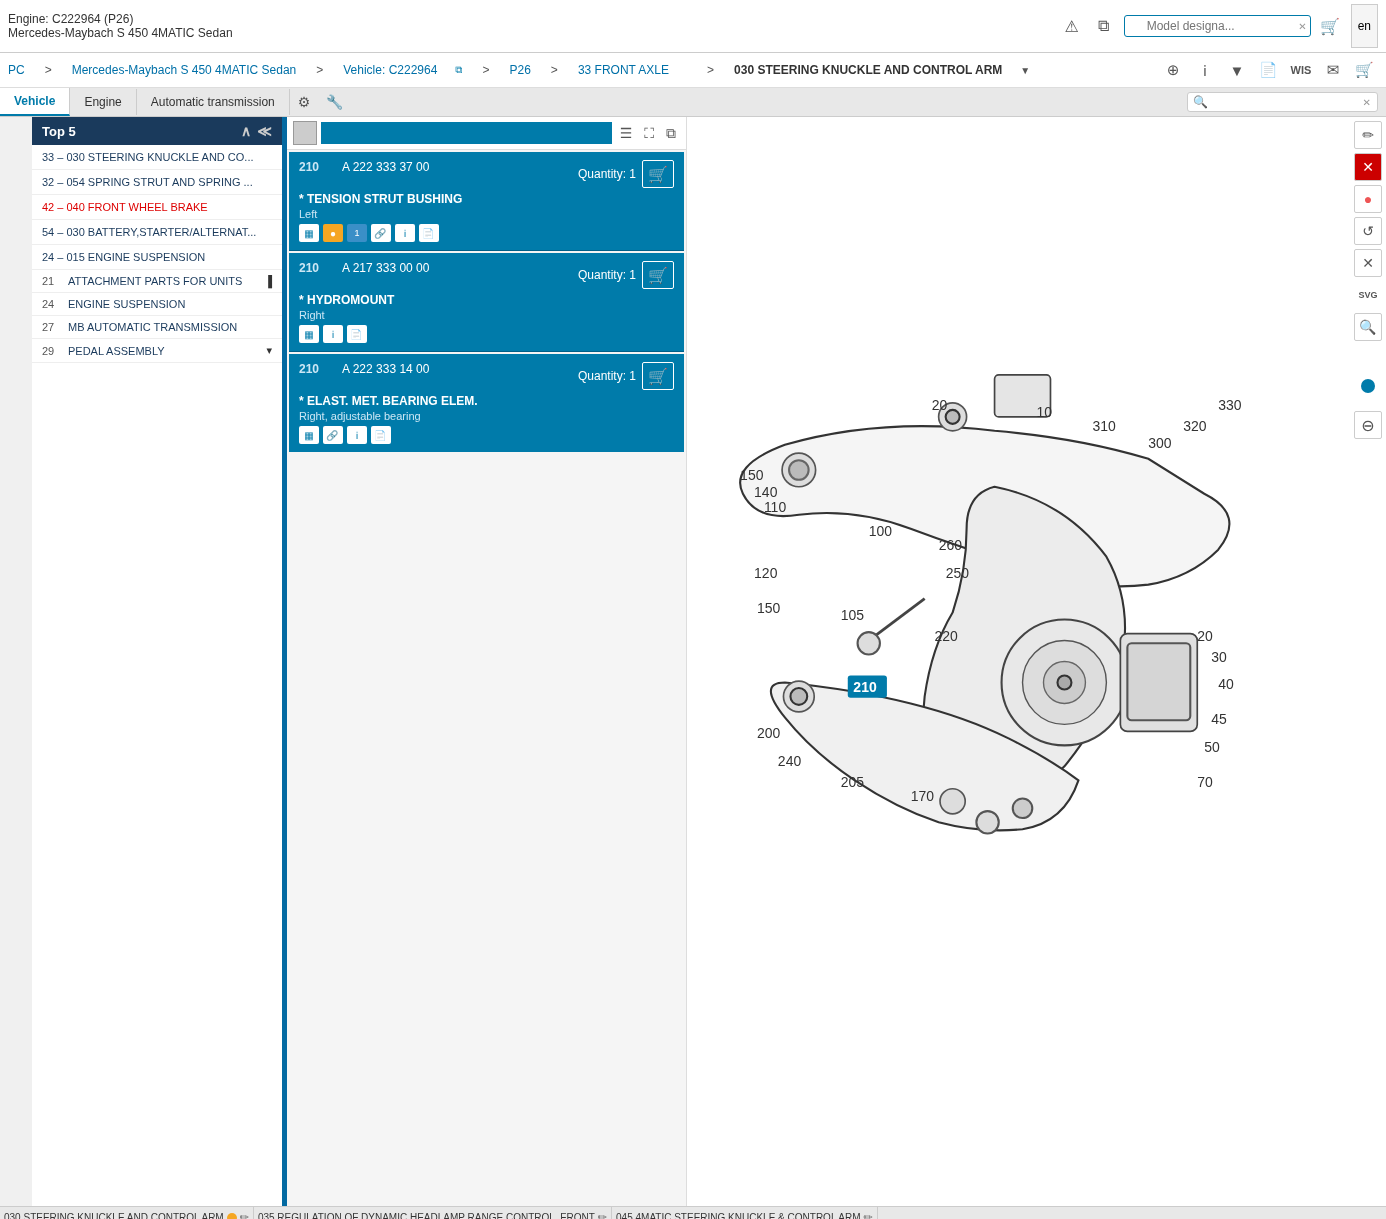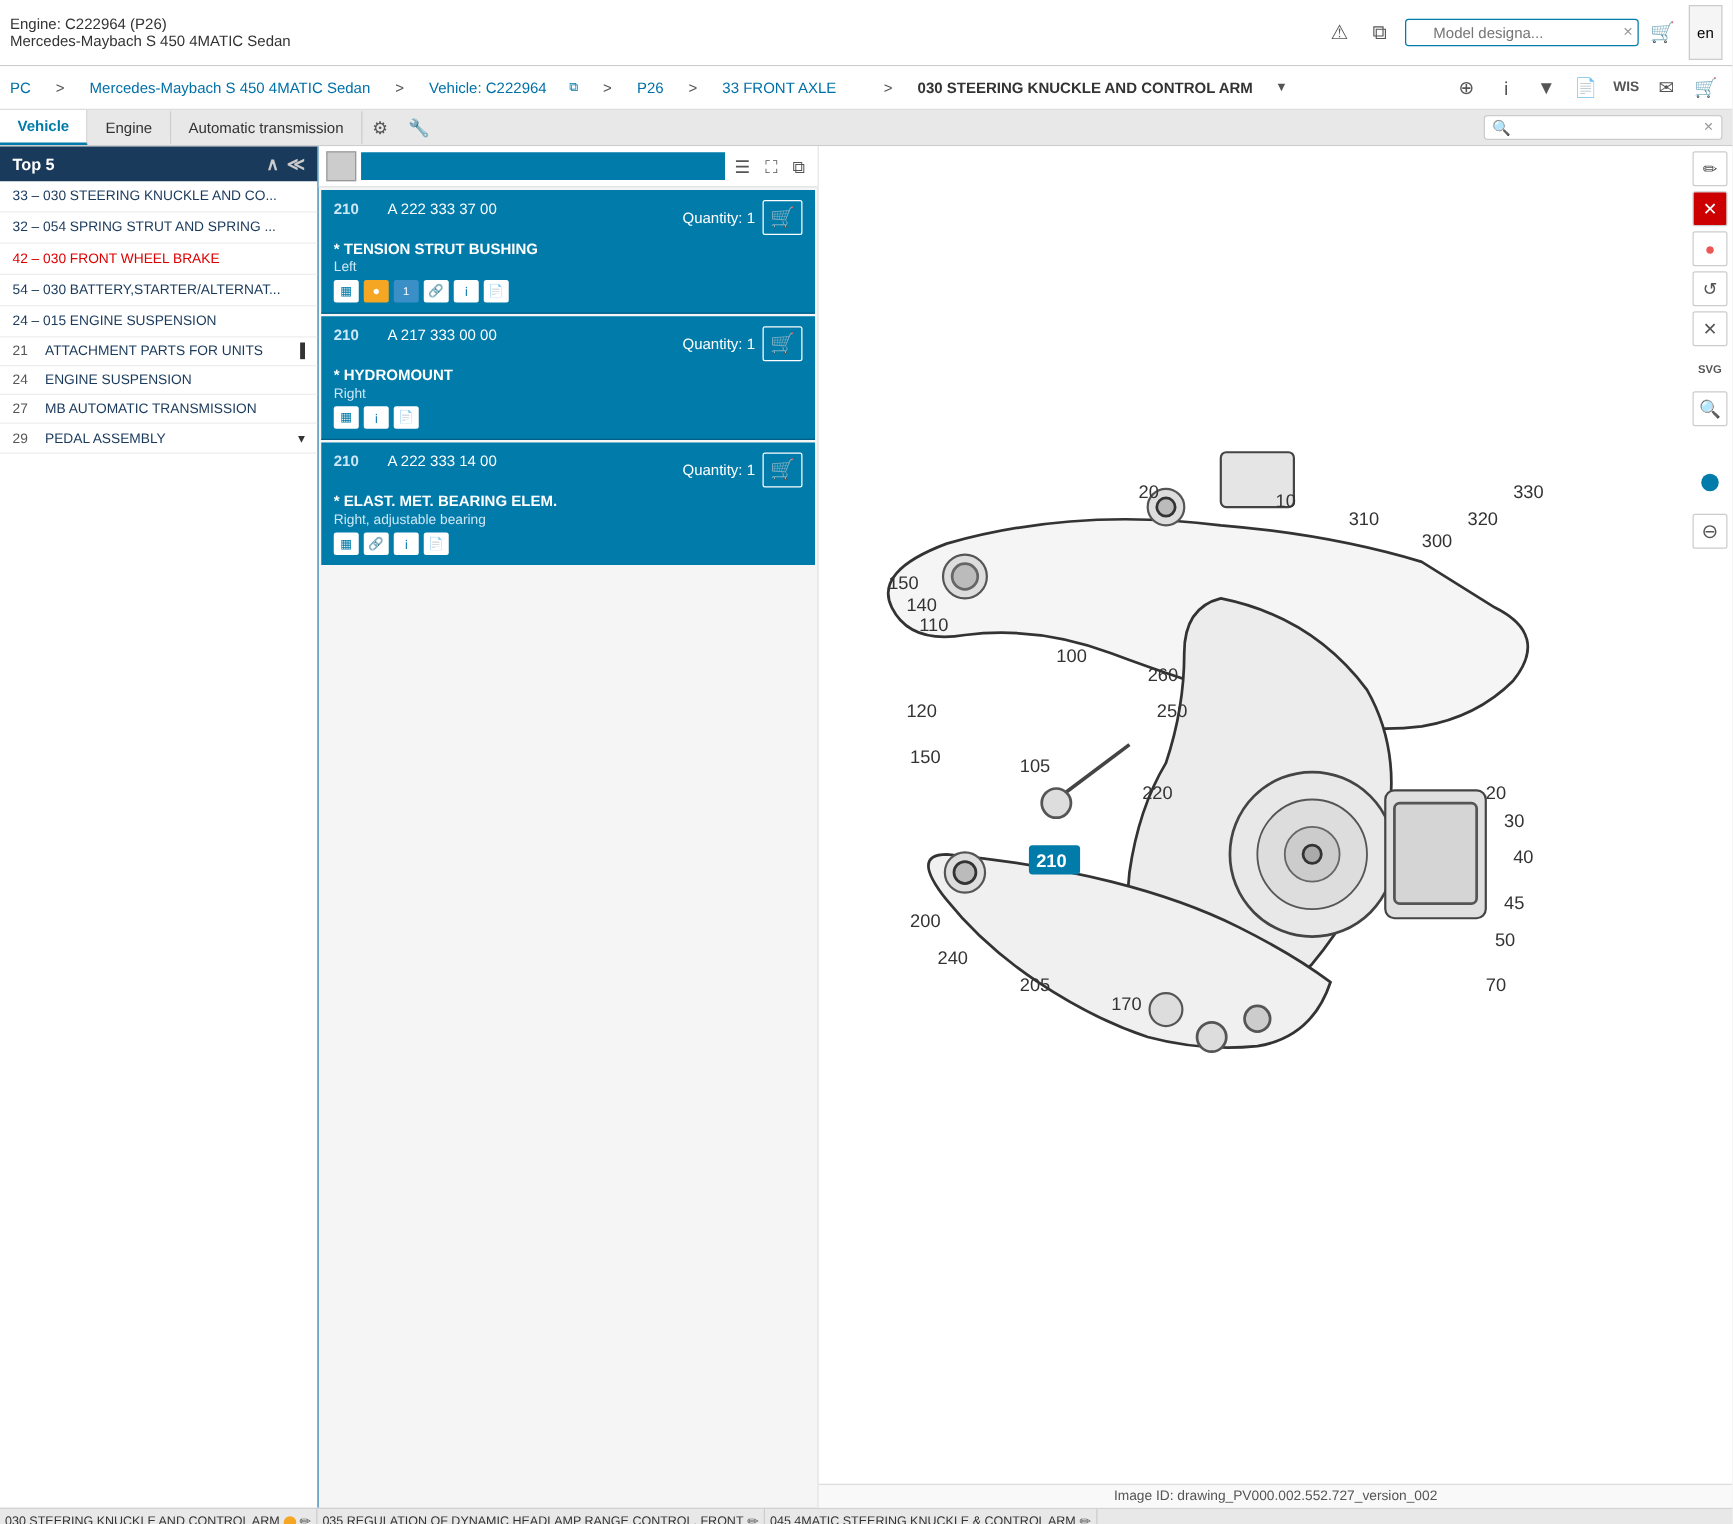--- a/index.html
+++ b/index.html
@@ -91,24 +91,25 @@
       display: flex;
       height: calc(100vh - 130px);
       min-height: 500px;
     }
 
     
     .left-panel {
       width: 255px;
       min-width: 255px;
       background: #fff;
-      border-right: 1px solid #0369a1;
+      border-right: 5px solid #0369a1;
       overflow-y: auto;
       display: flex;
       flex-direction: column;
+      margin-left: 32px;
     }
 
     
     .top5-header {
       background: #1a3a5c;
       color: #fff;
       padding: 6px 10px;
       display: flex;
       align-items: center;
       justify-content: space-between;
@@ -392,21 +393,21 @@
     <div class="top5-header">
       <span>Top 5</span>
       <div class="top5-header-icons">
         <span class="top5-header-icon">∧</span>
         <span class="top5-header-icon">≪</span>
       </div>
     </div>
 
     <div class="top5-item">33 – 030 STEERING KNUCKLE AND CO...</div>
     <div class="top5-item">32 – 054 SPRING STRUT AND SPRING ...</div>
-    <div class="top5-item highlighted">42 – 030 FRONT WHEEL BRAKE</div>
+    <div class="top5-item highlighted">42 – 040 FRONT WHEEL BRAKE</div>
     <div class="top5-item">54 – 030 BATTERY,STARTER/ALTERNAT...</div>
     <div class="top5-item">24 – 015 ENGINE SUSPENSION</div>
 
     <div class="group-item">
       <span class="group-num">21</span>
       <span class="group-label">ATTACHMENT PARTS FOR UNITS</span>
       <span style="margin-left:auto;cursor:pointer;">▐</span>
     </div>
     <div class="group-item">
       <span class="group-num">24</span>
@@ -598,21 +599,20 @@
           <text x="790" y="465">205</text>
           <text x="840" y="475">170</text>
         </g>
 
         <rect x="795" y="385" width="28" height="16" rx="2" fill="#007baa"></rect>
         <text x="799" y="397" font-family="Arial" font-size="10" fill="white" font-weight="bold">210</text>
 
       </svg>
 
       
-      <div class="image-id-bar">Image ID: drawing_PV000.002.552.727_version_002</div>
     </div>
   </div>
 
 </div>
 
 <div class="bottom-bar">
 
   <div class="thumb-item">
     <div class="thumb-label">
       <span>030 STEERING KNUCKLE AND CONTROL ARM</span>

